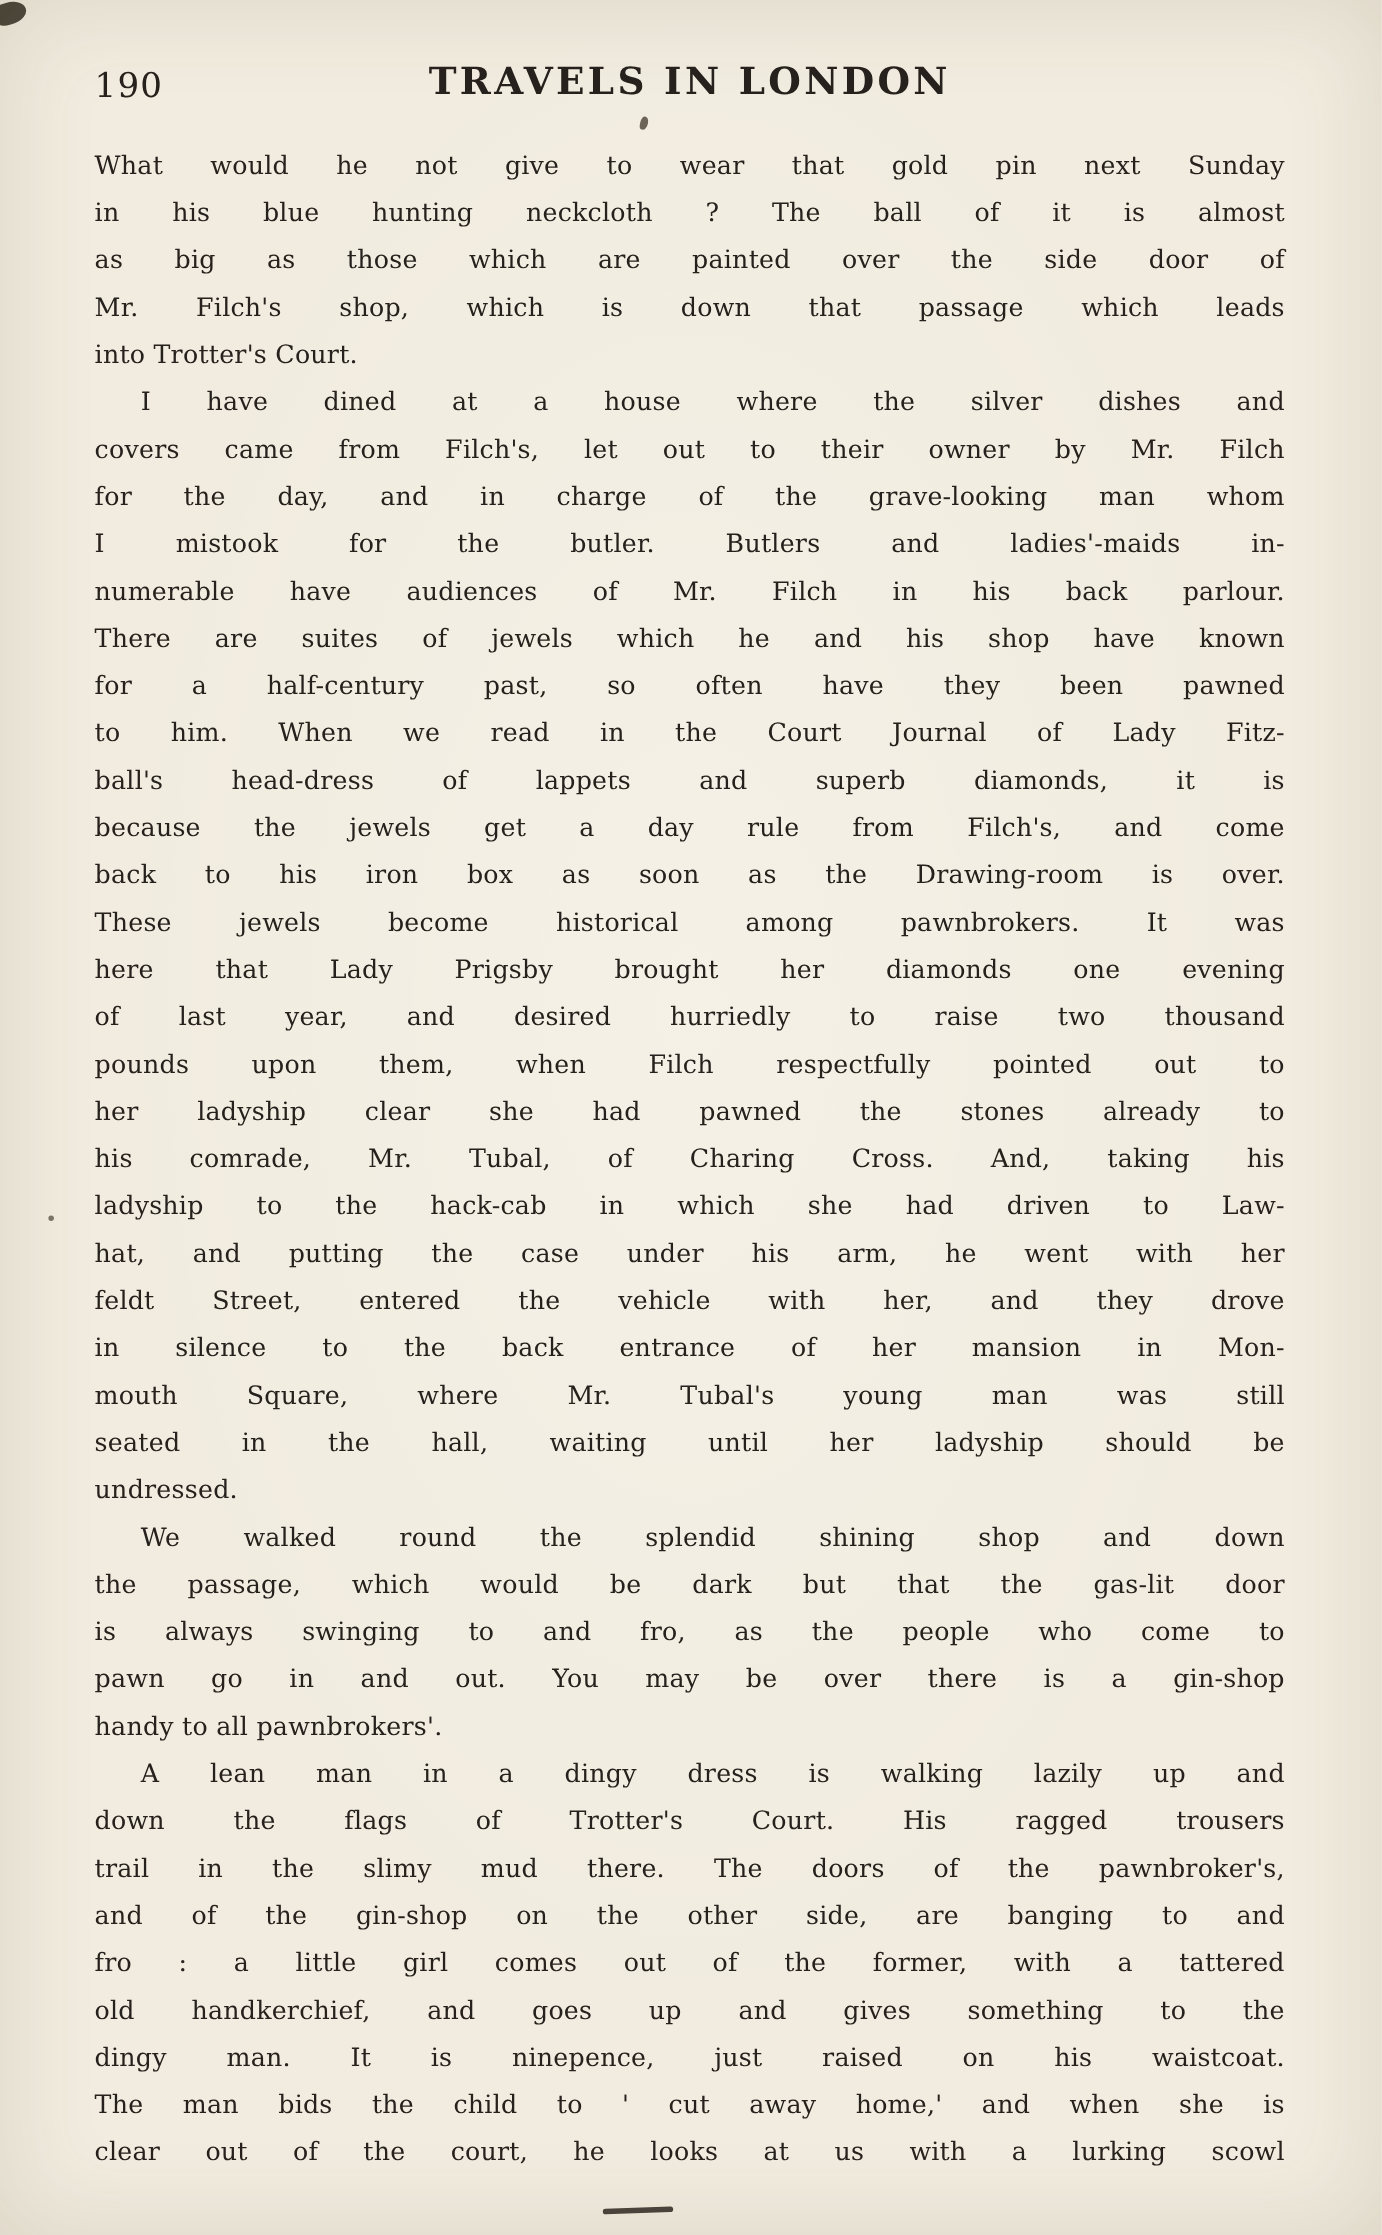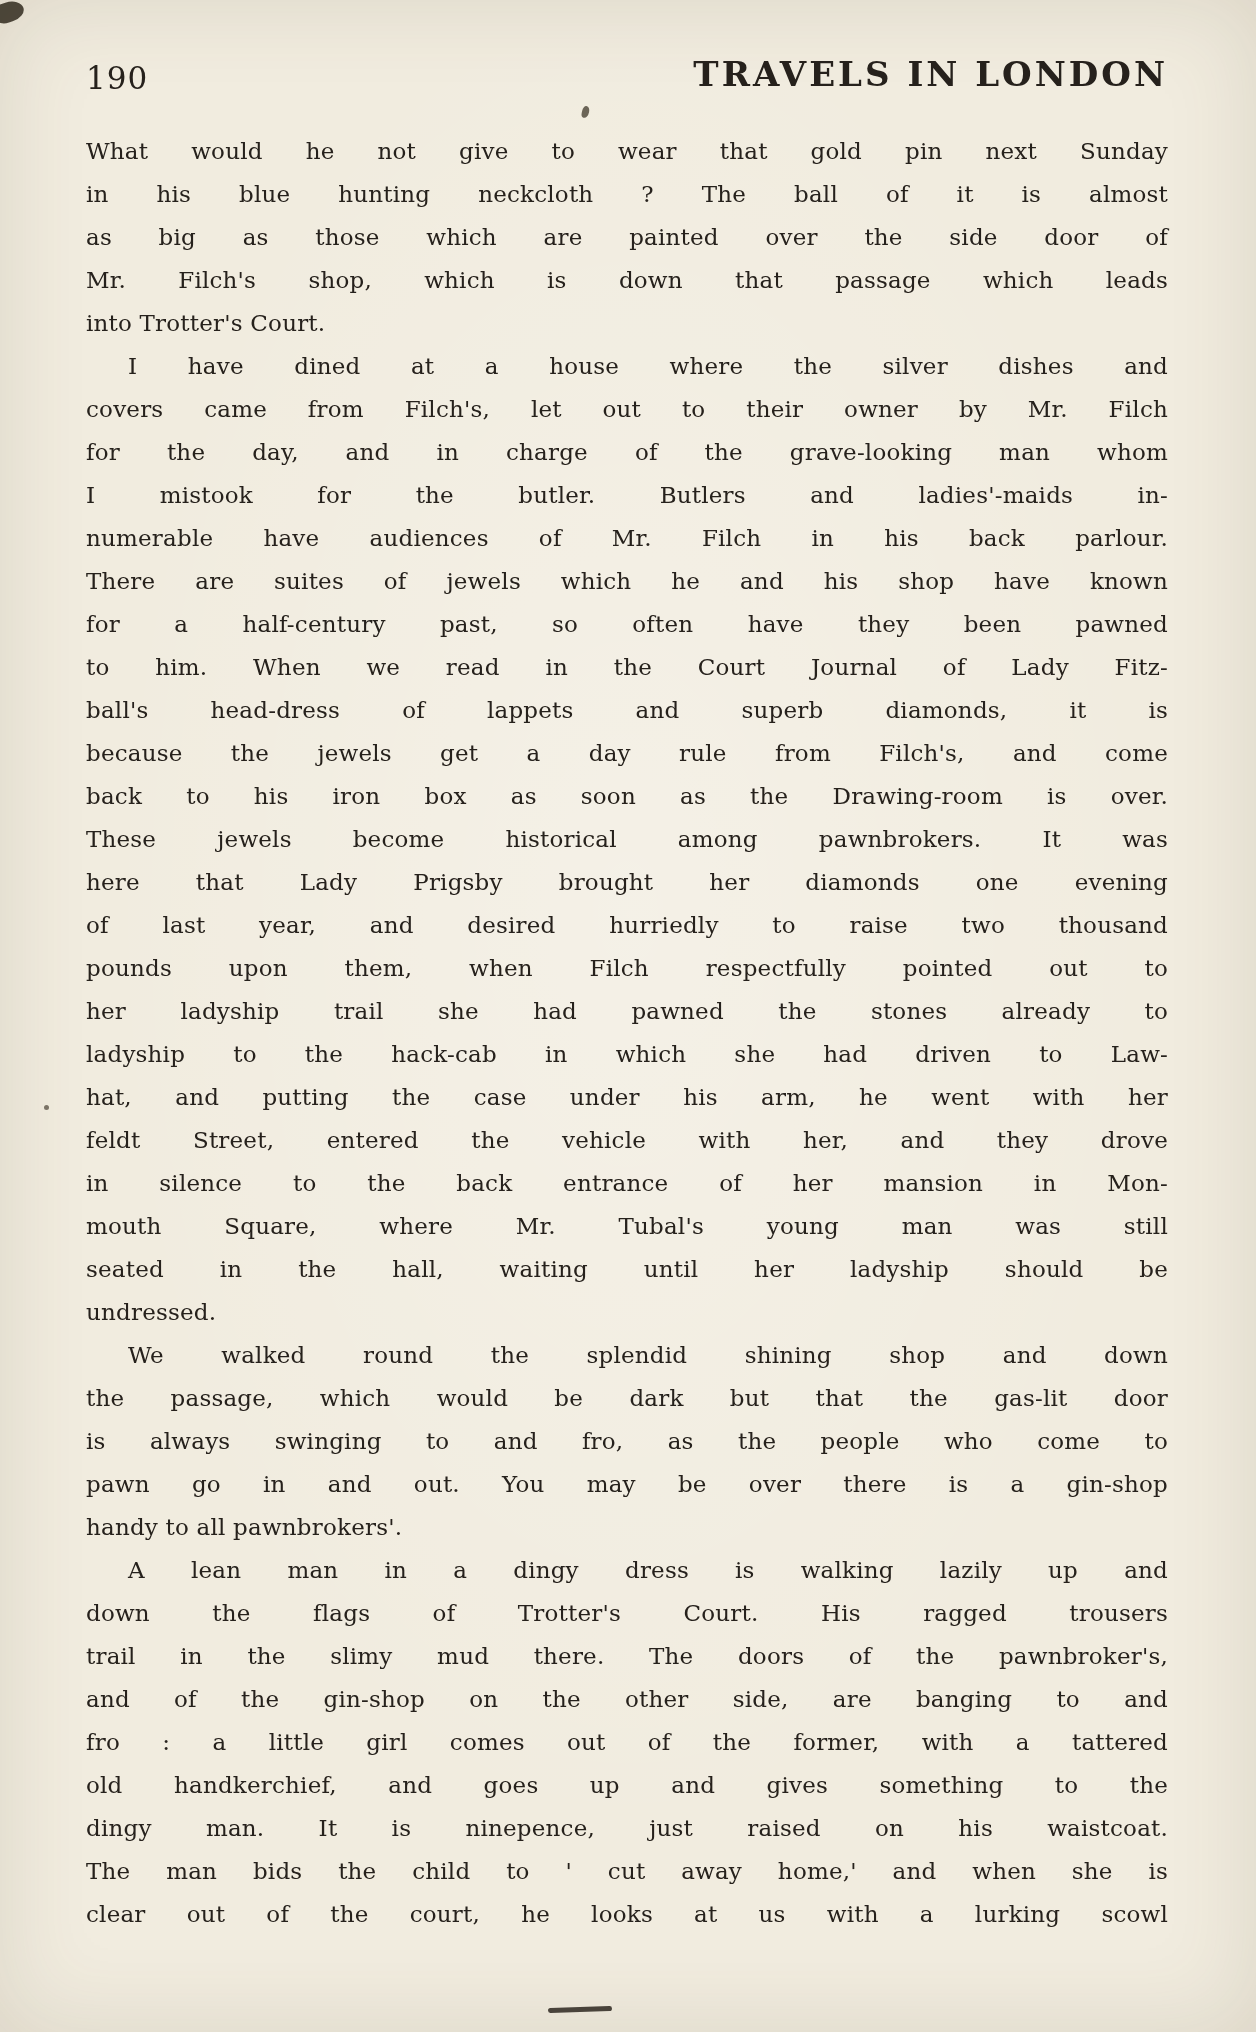--- a/index.html
+++ b/index.html
@@ -35,21 +35,21 @@
     left:0;
     top:6px;
     font-size:31px;
     letter-spacing:1px;
   }
   .running-title{
     position:absolute;
     left:0;
     right:0;
     top:0;
-    text-align:right;
+    text-align:center;
     font-weight:bold;
     font-size:34px;
     letter-spacing:3px;
   }
   .page-body{
     position:relative;
   }
   .paragraph{margin:0;}
   .line{
     font-size:23px;
@@ -115,21 +115,22 @@
         <div class="line"><span>There are suites of jewels which he and his shop have known</span></div>
         <div class="line"><span>for a half-century past, so often have they been pawned</span></div>
         <div class="line"><span>to him.  When we read in the </span><span class="italic">Court Journal</span><span> of Lady Fitz-</span></div>
         <div class="line"><span>ball's head-dress of lappets and superb diamonds, it is</span></div>
         <div class="line"><span>because the jewels get a day rule from Filch's, and come</span></div>
         <div class="line"><span>back to his iron box as soon as the Drawing-room is over.</span></div>
         <div class="line"><span>These jewels become historical among pawnbrokers.  It was</span></div>
         <div class="line"><span>here that Lady Prigsby brought her diamonds one evening</span></div>
         <div class="line"><span>of last year, and desired hurriedly to raise two thousand</span></div>
         <div class="line"><span>pounds upon them, when Filch respectfully pointed out to</span></div>
-        <div class="line"><span>her ladyship trail she had pawned the stones already to</span></div>
+        <div class="line"><span>her ladyship clear she had pawned the stones already to</span></div>
+        <div class="line"><span>his comrade, Mr. Tubal, of Charing Cross.  And, taking his</span></div>
         <div class="line"><span>ladyship to the hack-cab in which she had driven to Law-</span></div>
         <div class="line"><span>hat, and putting the case under his arm, he went with her</span></div>
         <div class="line"><span>feldt Street, entered the vehicle with her, and they drove</span></div>
         <div class="line"><span>in silence to the back entrance of her mansion in Mon-</span></div>
         <div class="line"><span>mouth Square, where Mr. Tubal's young man was still</span></div>
         <div class="line"><span>seated in the hall, waiting until her ladyship should be</span></div>
         <div class="line last-left"><span>undressed.</span></div>
       </div>
       <div class="paragraph">
         <div class="line indent"><span>We walked round the splendid shining shop and down</span></div>

